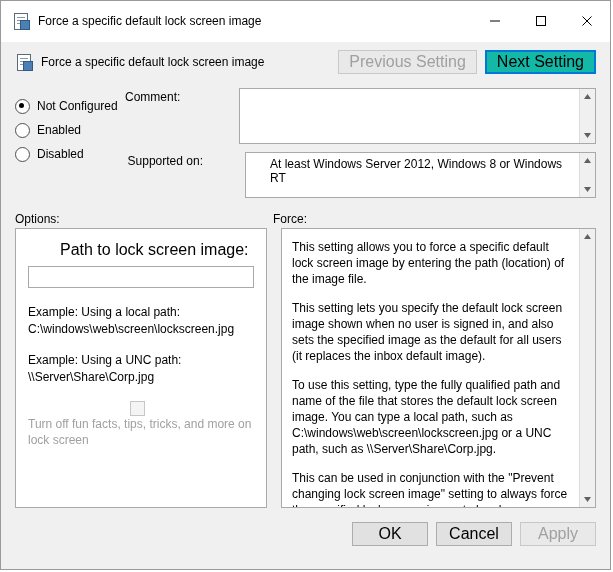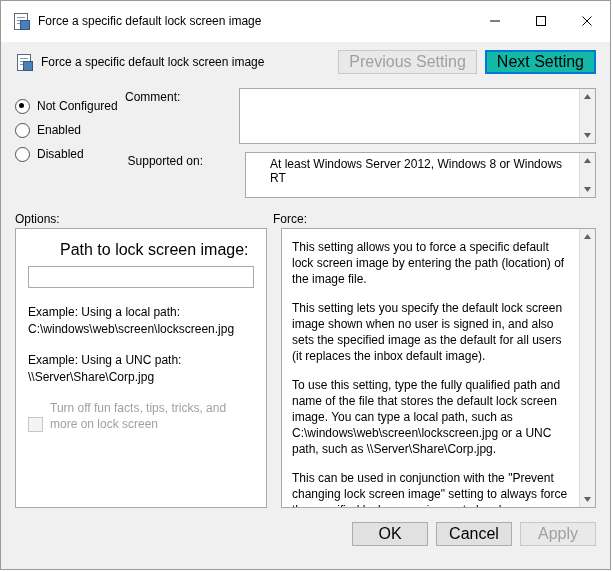--- a/index.html
+++ b/index.html
@@ -267,23 +267,24 @@
     margin-bottom: 16px;
     box-sizing: border-box;
   }
   .opt-example {
     font-size: 12px;
     line-height: 17px;
     margin-bottom: 14px;
   }
   .checkbox-row {
     display: flex;
-    align-items: flex-end;
+    align-items: center;
     margin-top: 14px;
     color: #a0a0a0;
+    flex-direction: column;
   }
   .checkbox {
     width: 13px; height: 13px;
     border: 1px solid #c6c6c6;
     background: #f4f4f4;
     margin-right: 7px;
     margin-top: 1px;
     flex: none;
   }
   .checkbox-label { font-size: 12px; line-height: 16px; }

